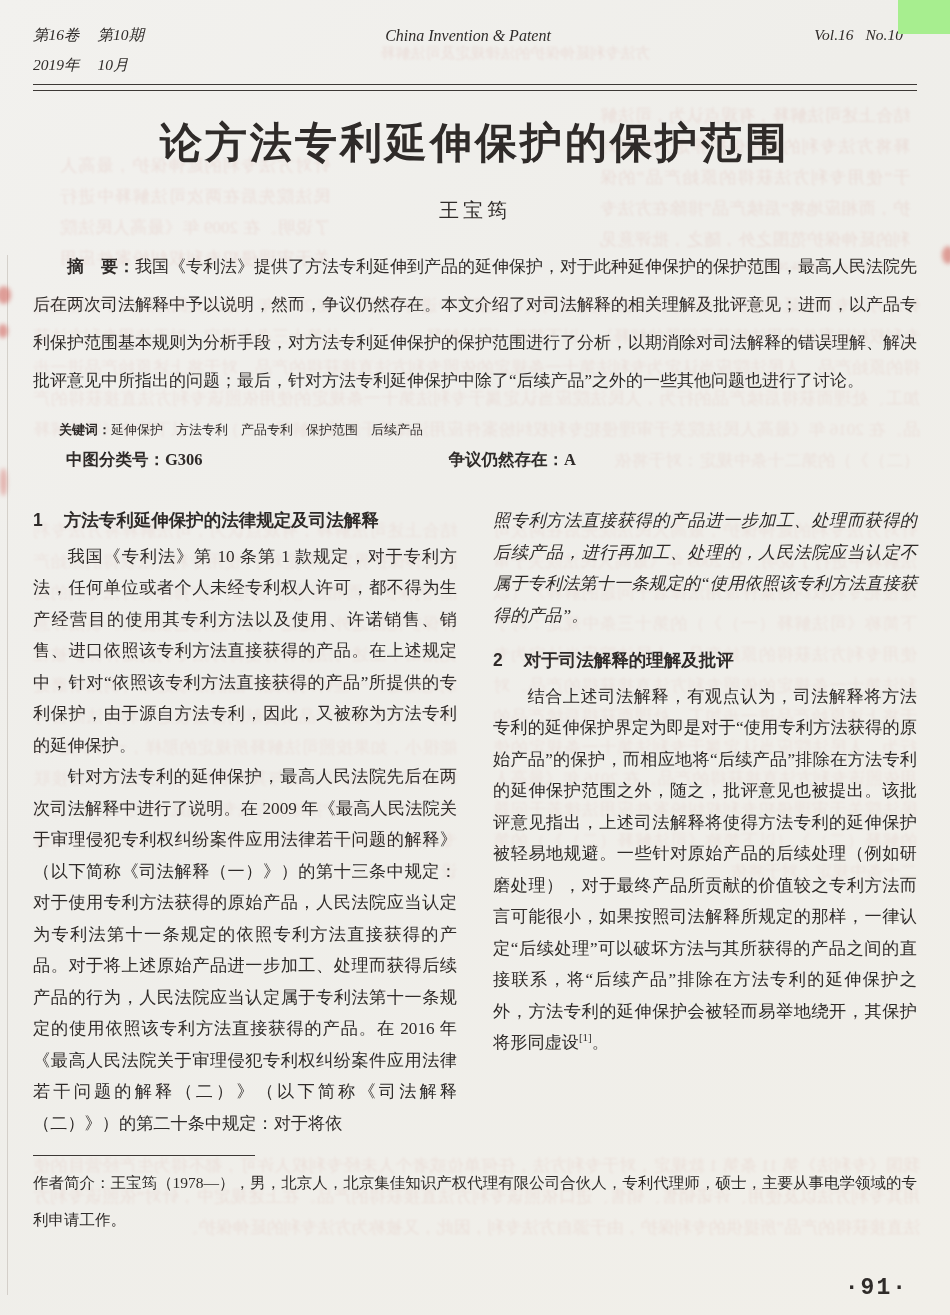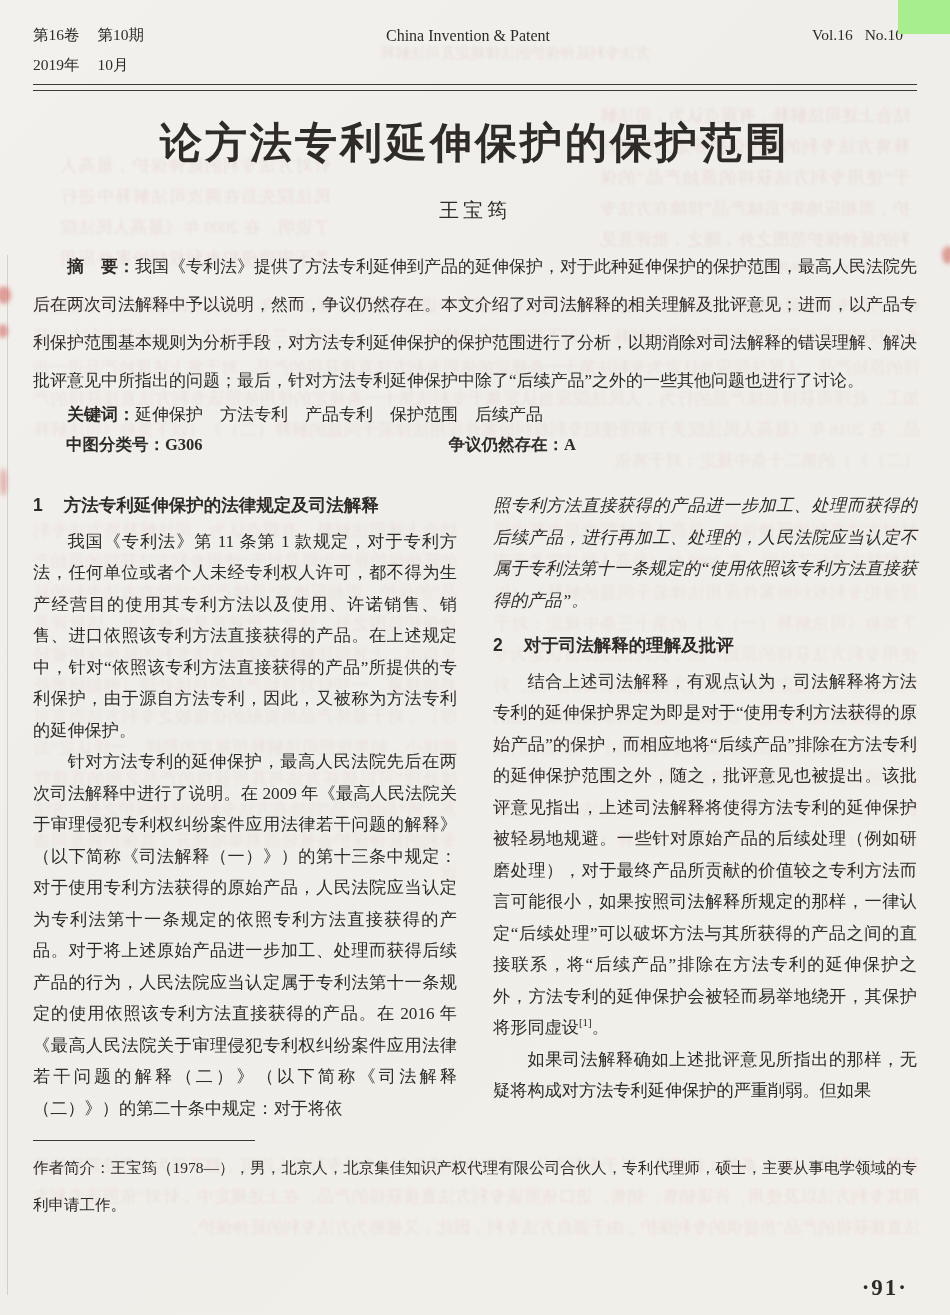--- a/index.html
+++ b/index.html
@@ -21,21 +21,21 @@
     position:absolute;z-index:1;overflow:hidden;
     transform:scaleX(-1);
     filter:blur(1.3px);
     color:#c96f66;opacity:.13;
     font-size:17px;line-height:31px;text-align:justify;
     pointer-events:none;
   }
   .edge-mark{position:absolute;z-index:1;border-radius:50%;filter:blur(2px);opacity:.55;}
 
   
-  .header{display:flex;justify-content:space-between;align-items:flex-start;height:60px;}
+  .header{display:flex;justify-content:space-between;align-items:flex-start;height:60px;font-style:italic;}
   .header .hl,.header .hr{font-size:15.5px;line-height:30px;width:200px;}
   .header .hr{text-align:right;padding-right:14px;}
   .header .hc{text-align:center;flex:1;}
   .hc .cn{font-size:18px;font-weight:bold;letter-spacing:2px;line-height:30px;}
   .hc .en{font-size:16px;line-height:32px;}
   .hl span,.hr span{display:inline-block;}
   .hl .sp{margin-right:18px;}
   .double-rule{margin-top:4px;height:5px;border-top:1.6px solid #3c3835;border-bottom:1.6px solid #3c3835;}
 
   
@@ -43,21 +43,21 @@
     margin-top:24px;text-align:center;
     font-size:42px;font-weight:900;letter-spacing:3px;
     font-family:"Liberation Serif","DejaVu Serif",serif;
   }
   .art-author{margin-top:26px;text-align:center;font-size:20px;letter-spacing:4px;}
   .art-affil{margin-top:13px;text-align:center;font-size:16.5px;}
 
   
   .abstract{margin-top:24px;font-size:17px;line-height:38px;text-align:justify;text-indent:2em;}
   .lbl{font-family:"Liberation Sans","DejaVu Sans",sans-serif;font-weight:bold;}
-  .kw-line{margin-top:0;font-size:17px;line-height:30px;text-indent:2em;}
+  .kw-line{margin-top:15px;font-size:13px;line-height:30px;text-indent:2em;}
   .meta-line{position:relative;margin-top:0;font-size:16.5px;line-height:30px;height:30px;
     font-family:Liberation Serif, serif;font-weight:bold;}
   .meta-line .clc{margin-left:2em;}
   .meta-line .doccode{position:absolute;left:47%;}
 
   
   .columns{display:flex;gap:36px;margin-top:30px;}
   .col{width:424px;font-size:17.2px;line-height:31.5px;text-align:justify;}
   .sec-h{
     font-family:Liberation Sans, sans-serif;
@@ -68,21 +68,21 @@
   .col p{margin:0;text-indent:2em;}
   .col p.cont{text-indent:0;font-style:italic;}
   .col p + .sec-h{margin-top:10px;}
   sup.ref{font-size:11px;vertical-align:super;line-height:0;}
 
   
   .footnote-rule{margin-top:16px;width:222px;height:0;border-top:1.5px solid #3c3835;}
   .bio{margin-top:8px;font-size:15.5px;line-height:37px;text-align:justify;}
   .page-num{
     position:absolute;right:42px;bottom:14px;z-index:2;
-    font-family:Liberation Serif, serif;
+    font-family:Liberation Mono, monospace;
     font-size:23px;font-weight:600;letter-spacing:2px;color:#2f2b29;
   }
 </style>
 </head>
 <body>
 
 <div class="page">
 
   <div class="scan-edge"></div>
   <div class="sticky-note" style="background:#a7ee8f;"></div>
@@ -138,30 +138,29 @@
       <span class="doccode">
         <span>争议仍然存在：</span><span>A</span>
       </span>
     </div>
 
     <div class="columns">
       <div class="col">
         <div class="sec-h">
           <span class="num">1</span><span>方法专利延伸保护的法律规定及司法解释</span>
         </div>
-        <p>我国《专利法》第 11 条第 1 款规定，对于专利方法，任何单位或者个人未经专利权人许可，都不得为生产经营目的使用其专利方法以及使用、许诺销售、销售、进口依照该专利方法直接获得的产品。在上述规定中，针对“依照该专利方法直接获得的产品”所提供的专利保护，由于源自方法专利，因此，又被称为方法专利的延伸保护。</p>
+        <p>我国《专利法》第 10 条第 1 款规定，对于专利方法，任何单位或者个人未经专利权人许可，都不得为生产经营目的使用其专利方法以及使用、许诺销售、销售、进口依照该专利方法直接获得的产品。在上述规定中，针对“依照该专利方法直接获得的产品”所提供的专利保护，由于源自方法专利，因此，又被称为方法专利的延伸保护。</p>
         <p>针对方法专利的延伸保护，最高人民法院先后在两次司法解释中进行了说明。在 2009 年《最高人民法院关于审理侵犯专利权纠纷案件应用法律若干问题的解释》（以下简称《司法解释（一）》）的第十三条中规定：对于使用专利方法获得的原始产品，人民法院应当认定为专利法第十一条规定的依照专利方法直接获得的产品。对于将上述原始产品进一步加工、处理而获得后续产品的行为，人民法院应当认定属于专利法第十一条规定的使用依照该专利方法直接获得的产品。在 2016 年《最高人民法院关于审理侵犯专利权纠纷案件应用法律若干问题的解释（二）》（以下简称《司法解释（二）》）的第二十条中规定：对于将依</p>
       </div>
       <div class="col">
         <p class="cont">照专利方法直接获得的产品进一步加工、处理而获得的后续产品，进行再加工、处理的，人民法院应当认定不属于专利法第十一条规定的“使用依照该专利方法直接获得的产品”。</p>
         <div class="sec-h" style="margin-top:14px;">
           <span class="num">2</span><span>对于司法解释的理解及批评</span>
         </div>
         <p><span>结合上述司法解释，有观点认为，司法解释将方法专利的延伸保护界定为即是对于“使用专利方法获得的原始产品”的保护，而相应地将“后续产品”排除在方法专利的延伸保护范围之外，随之，批评意见也被提出。该批评意见指出，上述司法解释将使得方法专利的延伸保护被轻易地规避。一些针对原始产品的后续处理（例如研磨处理），对于最终产品所贡献的价值较之专利方法而言可能很小，如果按照司法解释所规定的那样，一律认定“后续处理”可以破坏方法与其所获得的产品之间的直接联系，将“后续产品”排除在方法专利的延伸保护之外，方法专利的延伸保护会被轻而易举地绕开，其保护将形同虚设</span><sup class="ref">[1]</sup><span>。</span></p>
-        <p>如果司法解释确如上述批评意见所指出的那样，无疑将构成对方法专利延伸保护的严重削弱。但如果</p>
       </div>
     </div>
 
     <div class="footnote-rule"></div>
     <div class="bio">作者简介：王宝筠（1978—），男，北京人，北京集佳知识产权代理有限公司合伙人，专利代理师，硕士，主要从事电学领域的专利申请工作。</div>
 
   </div>
 
   <div class="page-num">·91·</div>
 

